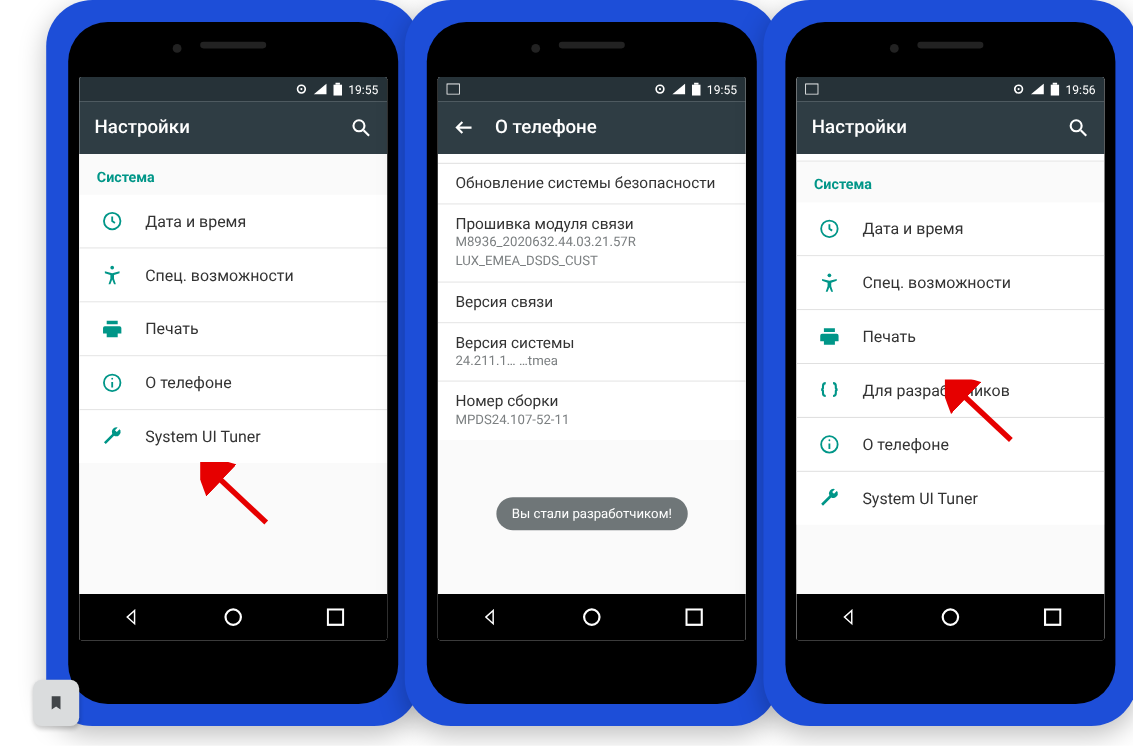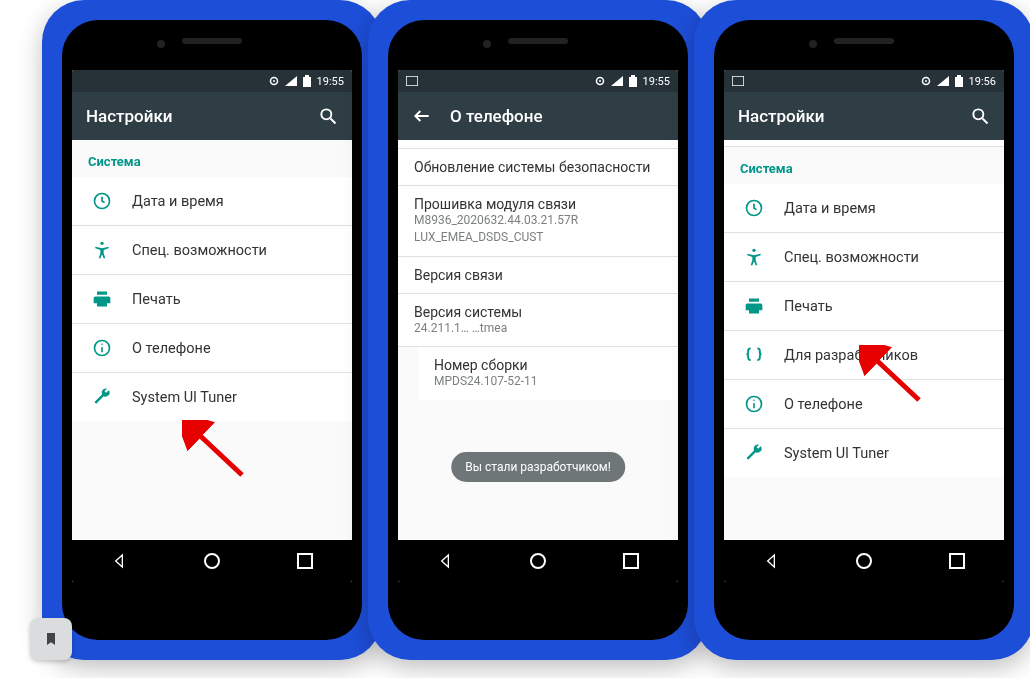--- a/index.html
+++ b/index.html
@@ -221,21 +221,21 @@
             <div class="dval">M8936_2020632.44.03.21.57R
 LUX_EMEA_DSDS_CUST</div>
           </div>
           <div class="detail">
             <div class="dtitle">Версия связи</div>
           </div>
           <div class="detail">
             <div class="dtitle">Версия системы</div>
             <div class="dval">24.211.1…                          …tmea</div>
           </div>
-          <div class="detail" style="border-bottom:none;margin-left:20px;">
+          <div class="detail" style="border-bottom:none;">
             <div class="dtitle">Номер сборки</div>
             <div class="dval">MPDS24.107-52-11</div>
           </div>
         </div>
         <div class="toast">Вы стали разработчиком!</div>
         <div class="navbar">
           <div class="navbtn">
               <svg width="16" height="16" viewBox="0 0 24 24" fill="none" stroke="#fff" stroke-width="2">
                 <path d="M17 3 L7 12 L17 21 Z"></path>
               </svg>

